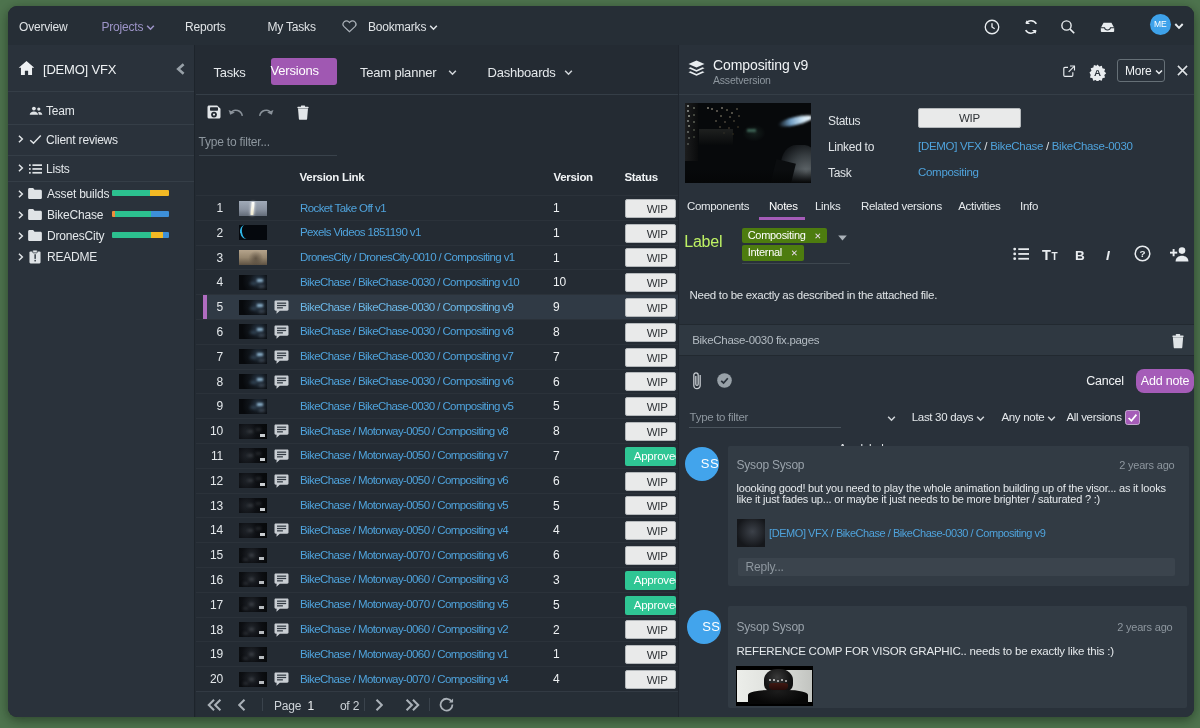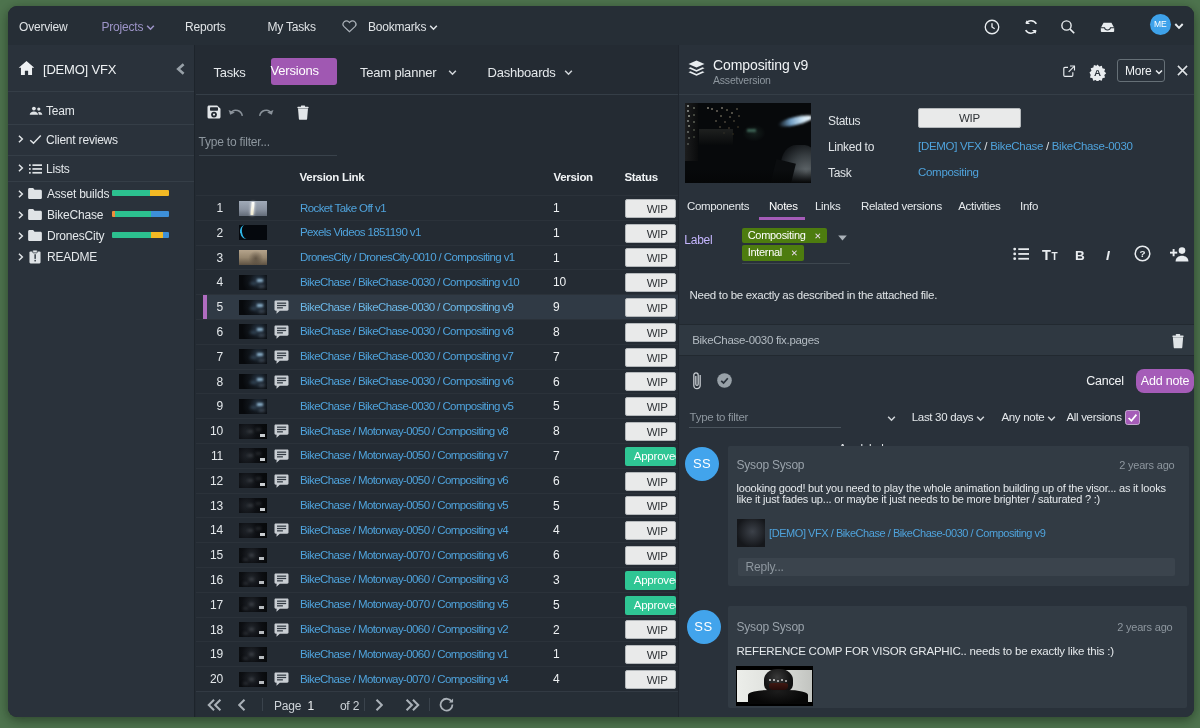--- a/index.html
+++ b/index.html
@@ -76,38 +76,38 @@
 .vthumb { position:absolute; left:6px; top:58px; width:126px; height:80px; background:#0a0e14; overflow:hidden;}
 .vfield { position:absolute; left:149px; font-size:12px; letter-spacing:-0.3px; color:#dfe3e6; }
 .vval { position:absolute; left:239px; font-size:11.5px; letter-spacing:-0.3px; }
 .vlink { color:#4fa3dc; }
 .vsep { color:#dfe3e6; }
 .wipbig { position:absolute; left:239px; top:63px; width:103px; height:20px; background:#e9eaea;
   border:1px solid #b4b8bb; border-radius:2px; color:#2f3337; font-size:11.5px; text-align:center; line-height:18px; }
 .rtabs { position:absolute; left:0; top:147px; width:100%; font-size:11.5px; letter-spacing:-0.3px; color:#e4e8eb; }
 .rtabs span { position:absolute; top:8px; }
 .nunder { position:absolute; left:79.5px; top:25px; width:46px; height:2.5px; background:#a55cb8; }
-.lblz { position:absolute; font-size:12px; color:#c4b5fd; }
+.lblz { position:absolute; font-size:16px; color:#bef264; }
 .tag { position:absolute; height:15.5px; background:#4d7c0f; color:#fff; font-size:11px; letter-spacing:-0.3px;
   border-radius:2px; padding:0 6px; line-height:15px; }
 .tag .x { margin-left:6px; font-size:8.5px; color:#ecdcf2; }
 .fmt { position:absolute; }
 .notetext { position:absolute; left:10.6px; top:244px; font-size:11.5px; letter-spacing:-0.3px; color:#dfe3e6; }
 .attach { position:absolute; left:0; top:278.8px; width:100%; height:32px; background:#2f3841;
   border-top:1px solid #222930; border-bottom:1px solid #222930; color:#b4bcc3; font-size:11.5px; letter-spacing:-0.3px; }
 .btn-cancel { position:absolute; left:397px; top:324px; width:58px; height:24px; color:#f0f3f5; font-size:12.5px;
   text-align:center; line-height:24px; }
 .btn-add { position:absolute; left:457px; top:324px; width:58px; height:24px; background:#a55cb8; border-radius:8px;
   color:#fff; font-size:12.5px; text-align:center; line-height:24px; }
 .frow { position:absolute; left:0; top:360px; width:100%; font-size:11.5px; letter-spacing:-0.3px; color:#e4e8eb; }
 .frow span { position:absolute; }
 .frow svg.car { position:absolute; width:9px; height:9px; top:9px; color:#cfd4d8; }
 .tfline { position:absolute; left:9.7px; top:21.7px; width:152px; border-top:1px solid #4a545d; }
 .cavatar { position:absolute; width:34px; height:34px; border-radius:50%; background:#42a4ec;
-  color:#fff; font-size:13px; text-align:center; line-height:34px; letter-spacing:0.5px; }
+  color:#fff; font-size:13px; text-align:right; line-height:34px; letter-spacing:0.5px; }
 .card { position:absolute; left:48.5px; background:#323b44; border-radius:2px; }
 .chead { position:absolute; left:9px; top:12px; color:#99a2aa; font-size:12px; }
 .cwhen { position:absolute; right:14px; top:13px; color:#8d969e; font-size:11px; }
 .cbody { position:absolute; left:9px; width:445px; color:#e4e8eb; font-size:11px; letter-spacing:-0.2px; line-height:11.5px; }
 .lthumb { position:absolute; left:9px; top:73px; width:28px; height:28px; }
 .llink { position:absolute; left:41.6px; top:81px; font-size:11px; letter-spacing:-0.45px; color:#4fa3dc; }
 .reply { position:absolute; left:10px; right:14px; top:112px; height:18px; background:#3b444d; border-radius:2px;
   color:#8d969e; font-size:12px; padding:2px 8px; }
 
 

